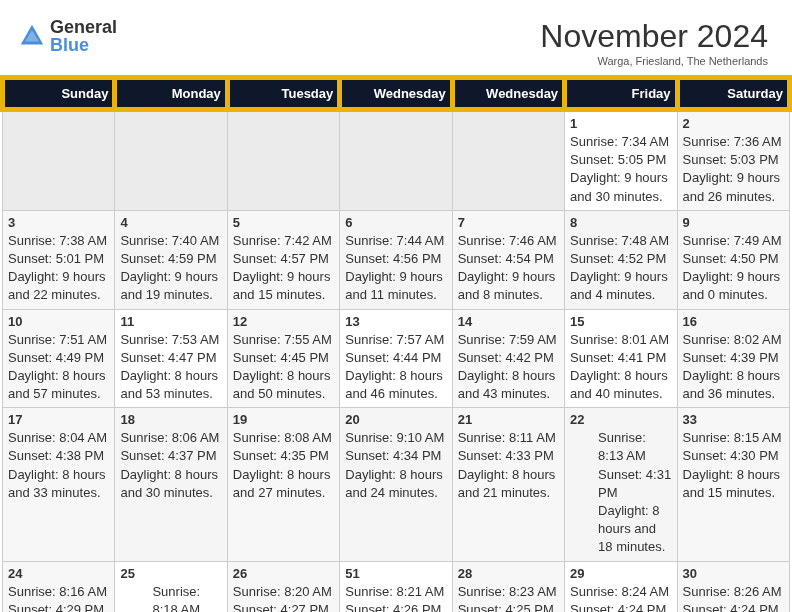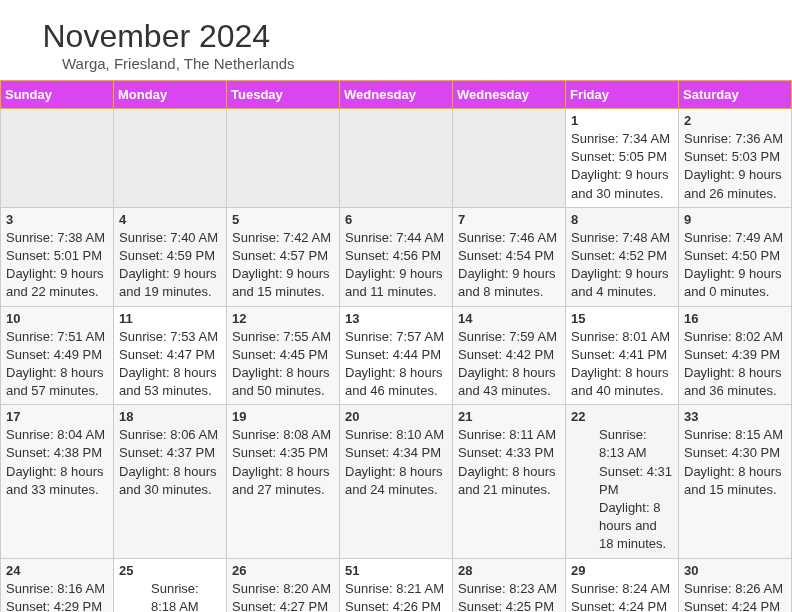--- a/index.html
+++ b/index.html
@@ -33,45 +33,45 @@
       font-size: 18px;
       font-weight: bold;
       color: #4a90d9;
     }
     .logo-icon {
       width: 28px;
       height: 28px;
       margin-right: 4px;
     }
     .title-block {
-      text-align: center;
+      text-align: right;
     }
     .month-title {
       font-size: 32px;
       font-weight: normal;
       color: #333;
     }
     .location {
-      font-size: 15px;
+      font-size: 11px;
       color: #555;
       margin-left: 44px;
     }
     .calendar {
       width: 100%;
       border-collapse: collapse;
       table-layout: fixed;
     }
     .calendar th {
-      background: #d946ef;
+      background: #0f172a;
       color: #fff;
       font-size: 13px;
       font-weight: bold;
       padding: 6px 4px;
-      border: 1px solid #eab308;
-      text-align: left;
+      border: 5px solid #eab308;
+      text-align: right;
     }
     .calendar td {
       border: 1px solid #ccc;
       vertical-align: top;
       padding: 4px 5px;
       font-size: 10.5px;
       color: #333;
       background: #fff;
       height: 88px;
     }
@@ -98,20 +98,30 @@
     }
     
     .row-even td { background: #fff; }
     .row-odd td { background: #f5f5f5; }
     .row-even td.empty { background: #ebebeb; }
   </style>
 </head>
 <body>
 
 <div class="header">
+  <div class="logo">
+    <svg class="logo-icon" viewBox="0 0 40 40" xmlns="http://www.w3.org/2000/svg">
+      <polygon points="20,4 36,32 4,32" fill="#4a90d9"></polygon>
+      <polygon points="20,12 30,28 10,28" fill="#fff" opacity="0.3"></polygon>
+    </svg>
+    <div class="logo-text">
+      <span class="logo-general">General</span>
+      <span class="logo-blue">Blue</span>
+    </div>
+  </div>
   <div class="title-block">
     <div class="month-title">November 2024</div>
     <div class="location">Warga, Friesland, The Netherlands</div>
   </div>
 </div>
 
 <table class="calendar">
   <thead>
     <tr>
     <th>Sunday</th>
@@ -245,21 +255,21 @@
 Daylight: 8 hours and 30 minutes.</div>
         </td>
         <td>
           <span class="day-num">19</span>
           <div class="day-info" style="white-space: pre-line;">Sunrise: 8:08 AM
 Sunset: 4:35 PM
 Daylight: 8 hours and 27 minutes.</div>
         </td>
         <td>
           <span class="day-num">20</span>
-          <div class="day-info" style="white-space: pre-line;">Sunrise: 8:10 AM
+          <div class="day-info" style="white-space: pre-line;">Sunrise: 9:10 AM
 Sunset: 4:34 PM
 Daylight: 8 hours and 24 minutes.</div>
         </td>
         <td>
           <span class="day-num">21</span>
           <div class="day-info" style="white-space: pre-line;">Sunrise: 8:11 AM
 Sunset: 4:33 PM
 Daylight: 8 hours and 21 minutes.</div>
         </td>
         <td>

